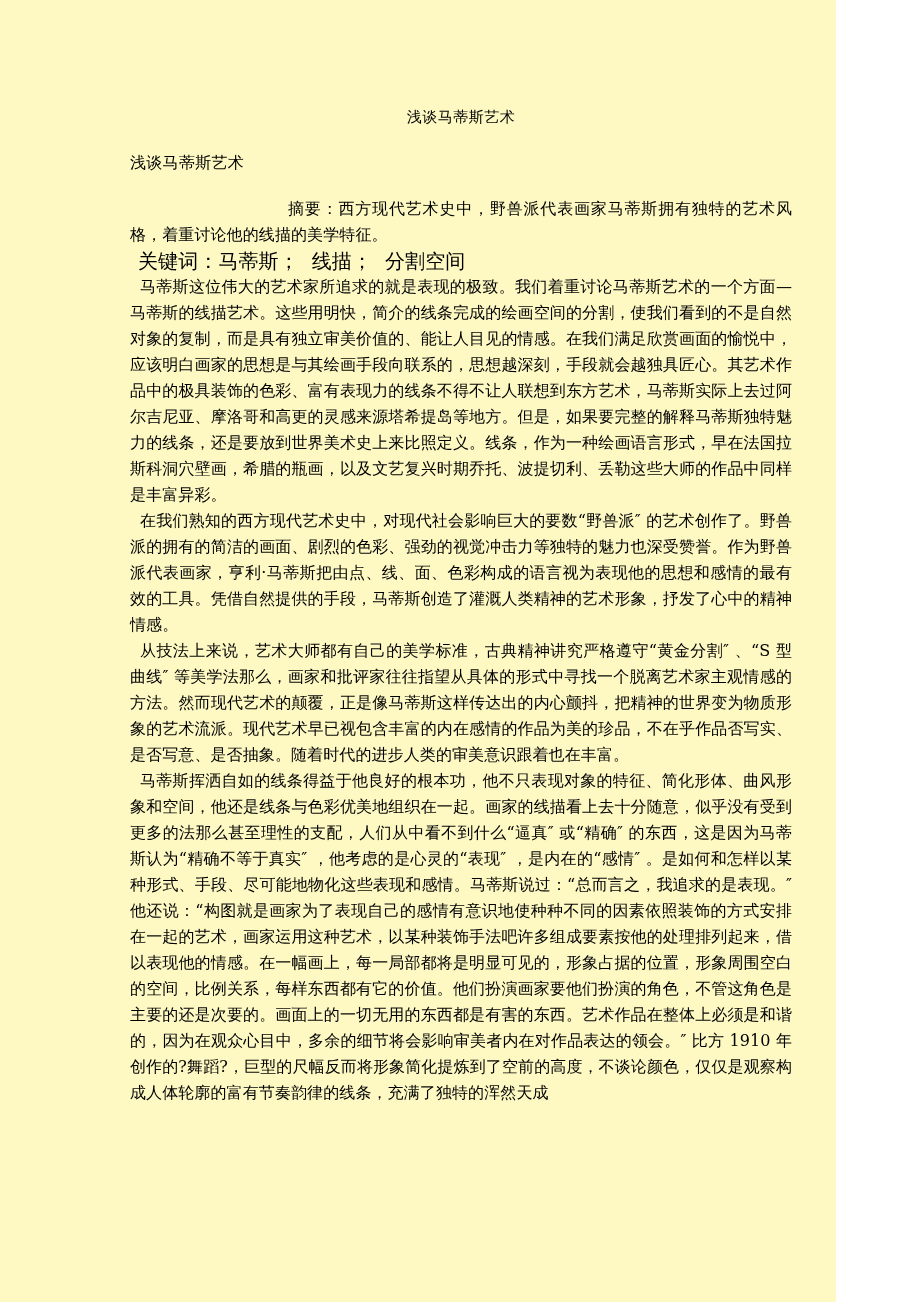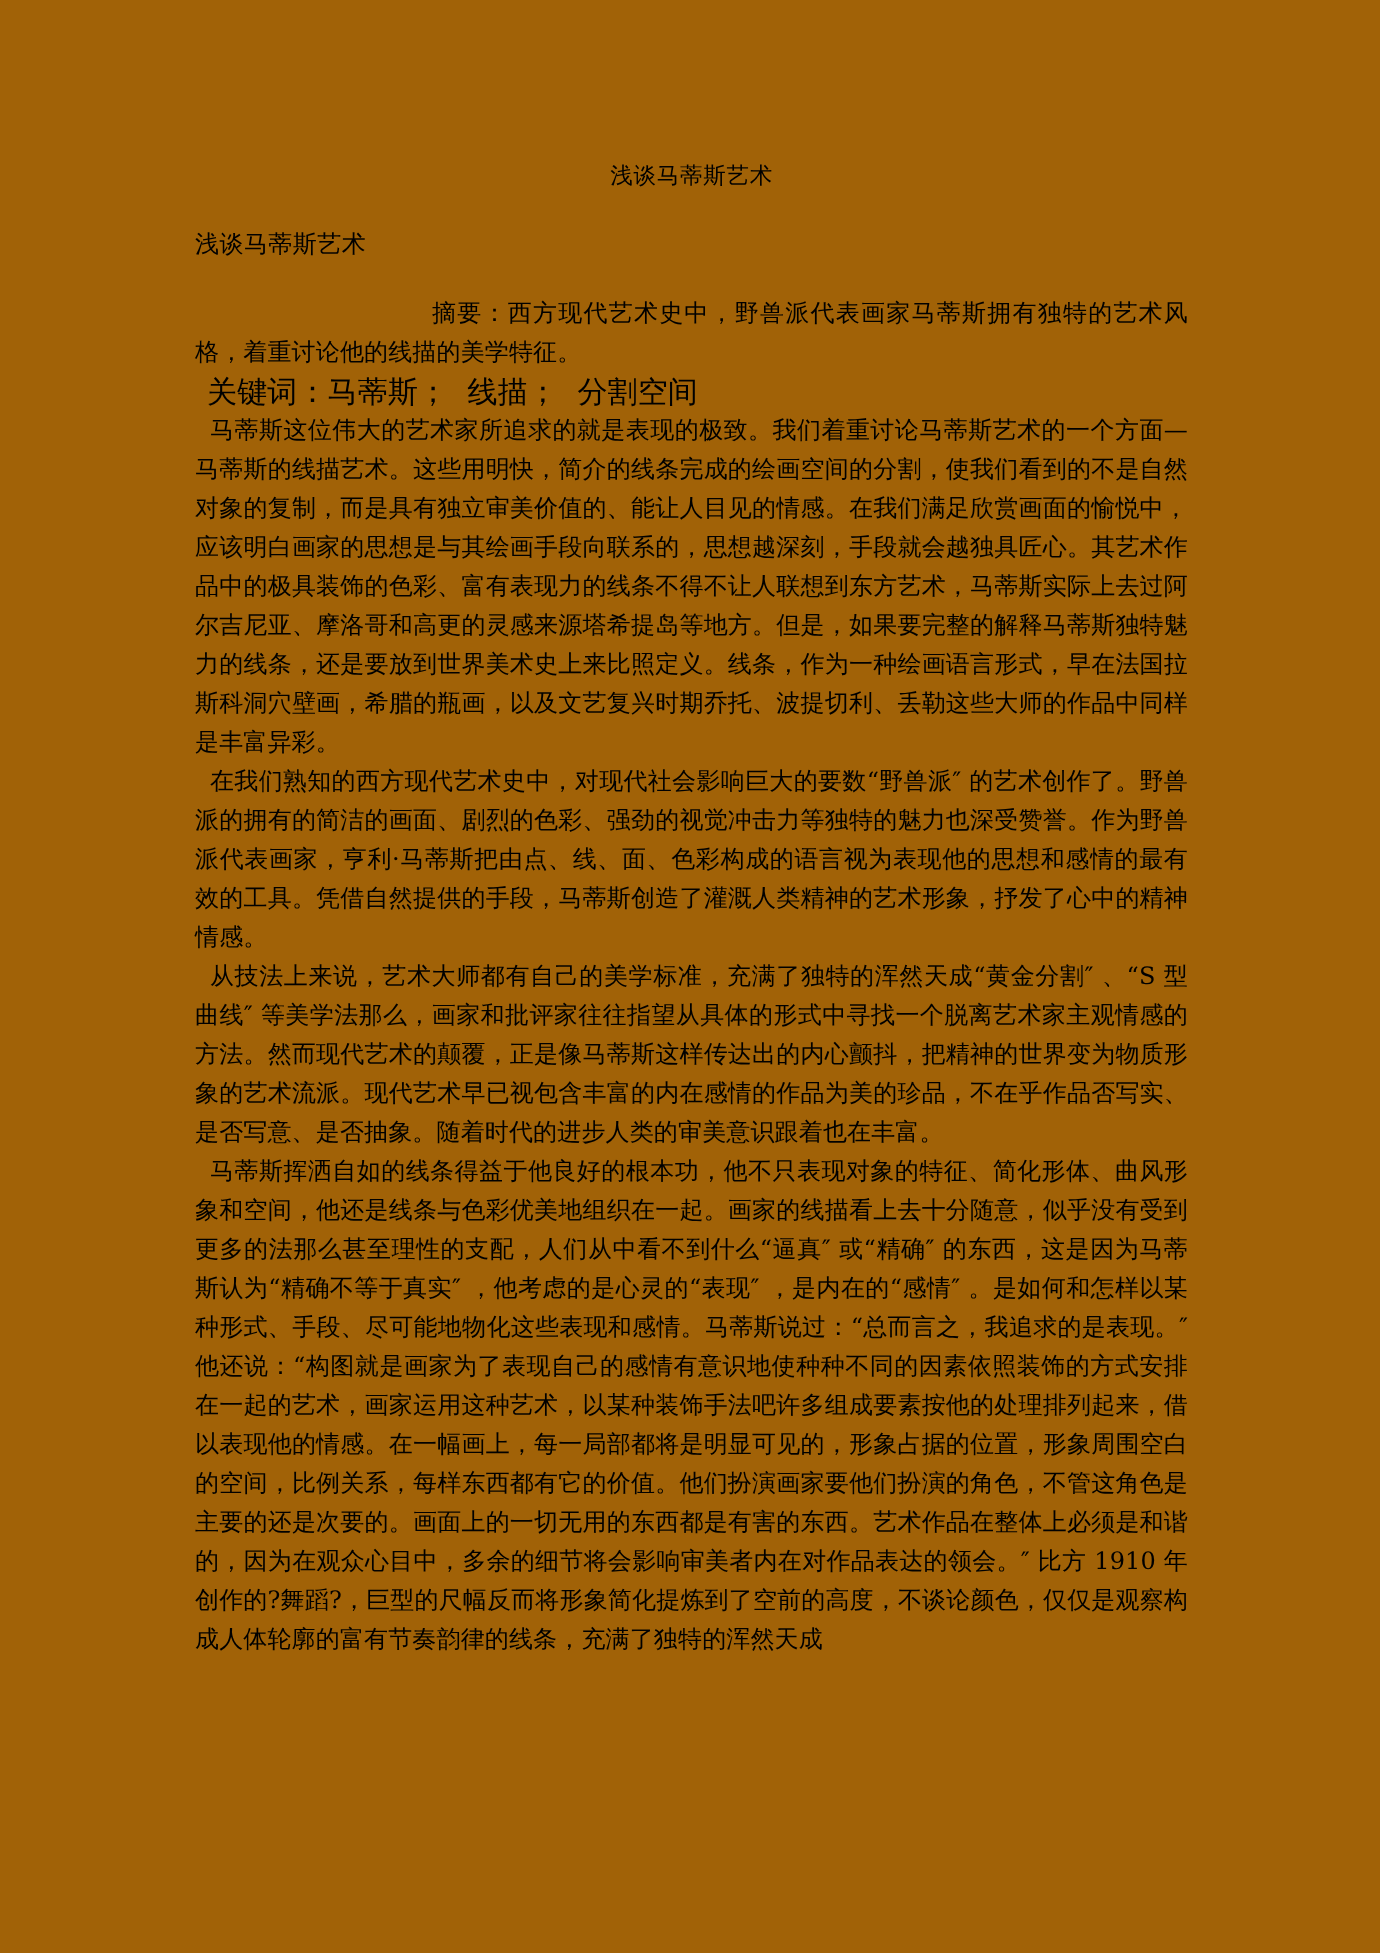--- a/index.html
+++ b/index.html
@@ -7,23 +7,23 @@
     margin: 0;
     padding: 0;
     background: #ffffff;
   }
   body {
     font-family: "DejaVu Serif", "Liberation Serif", serif;
     color: #000000;
   }
   .page {
     position: relative;
-    width: 920px;
+    width: 836px;
     height: 1302px;
-    background: #a16207;
+    background: #fef9c3;
     overflow: hidden;
     box-sizing: border-box;
   }
   .content {
     position: absolute;
     left: 130px;
     top: 104px;
     width: 662px;
   }
   .doc-title {
@@ -82,18 +82,18 @@
     <div class="spacer-sm"></div>
 
     <div class="abstract">摘要：西方现代艺术史中，野兽派代表画家马蒂斯拥有独特的艺术风格，着重讨论他的线描的美学特征。</div>
 
     <div class="keywords">关键词：马蒂斯；  线描；  分割空间</div>
 
     <div class="body-para">马蒂斯这位伟大的艺术家所追求的就是表现的极致。我们着重讨论马蒂斯艺术的一个方面—马蒂斯的线描艺术。这些用明快，简介的线条完成的绘画空间的分割，使我们看到的不是自然对象的复制，而是具有独立审美价值的、能让人目见的情感。在我们满足欣赏画面的愉悦中，应该明白画家的思想是与其绘画手段向联系的，思想越深刻，手段就会越独具匠心。其艺术作品中的极具装饰的色彩、富有表现力的线条不得不让人联想到东方艺术，马蒂斯实际上去过阿尔吉尼亚、摩洛哥和高更的灵感来源塔希提岛等地方。但是，如果要完整的解释马蒂斯独特魅力的线条，还是要放到世界美术史上来比照定义。线条，作为一种绘画语言形式，早在法国拉斯科洞穴壁画，希腊的瓶画，以及文艺复兴时期乔托、波提切利、丢勒这些大师的作品中同样是丰富异彩。</div>
 
     <div class="body-para">在我们熟知的西方现代艺术史中，对现代社会影响巨大的要数“野兽派″ 的艺术创作了。野兽派的拥有的简洁的画面、剧烈的色彩、强劲的视觉冲击力等独特的魅力也深受赞誉。作为野兽派代表画家，亨利·马蒂斯把由点、线、面、色彩构成的语言视为表现他的思想和感情的最有效的工具。凭借自然提供的手段，马蒂斯创造了灌溉人类精神的艺术形象，抒发了心中的精神情感。</div>
 
-    <div class="body-para">从技法上来说，艺术大师都有自己的美学标准，充满了独特的浑然天成“黄金分割″ 、“S 型曲线″ 等美学法那么，画家和批评家往往指望从具体的形式中寻找一个脱离艺术家主观情感的方法。然而现代艺术的颠覆，正是像马蒂斯这样传达出的内心颤抖，把精神的世界变为物质形象的艺术流派。现代艺术早已视包含丰富的内在感情的作品为美的珍品，不在乎作品否写实、是否写意、是否抽象。随着时代的进步人类的审美意识跟着也在丰富。</div>
+    <div class="body-para">从技法上来说，艺术大师都有自己的美学标准，古典精神讲究严格遵守“黄金分割″ 、“S 型曲线″ 等美学法那么，画家和批评家往往指望从具体的形式中寻找一个脱离艺术家主观情感的方法。然而现代艺术的颠覆，正是像马蒂斯这样传达出的内心颤抖，把精神的世界变为物质形象的艺术流派。现代艺术早已视包含丰富的内在感情的作品为美的珍品，不在乎作品否写实、是否写意、是否抽象。随着时代的进步人类的审美意识跟着也在丰富。</div>
 
     <div class="body-para">马蒂斯挥洒自如的线条得益于他良好的根本功，他不只表现对象的特征、简化形体、曲风形象和空间，他还是线条与色彩优美地组织在一起。画家的线描看上去十分随意，似乎没有受到更多的法那么甚至理性的支配，人们从中看不到什么“逼真″ 或“精确″ 的东西，这是因为马蒂斯认为“精确不等于真实″ ，他考虑的是心灵的“表现″ ，是内在的“感情″ 。是如何和怎样以某种形式、手段、尽可能地物化这些表现和感情。马蒂斯说过：“总而言之，我追求的是表现。″ 他还说：“构图就是画家为了表现自己的感情有意识地使种种不同的因素依照装饰的方式安排在一起的艺术，画家运用这种艺术，以某种装饰手法吧许多组成要素按他的处理排列起来，借以表现他的情感。在一幅画上，每一局部都将是明显可见的，形象占据的位置，形象周围空白的空间，比例关系，每样东西都有它的价值。他们扮演画家要他们扮演的角色，不管这角色是主要的还是次要的。画面上的一切无用的东西都是有害的东西。艺术作品在整体上必须是和谐的，因为在观众心目中，多余的细节将会影响审美者内在对作品表达的领会。″ 比方 1910 年创作的?舞蹈?，巨型的尺幅反而将形象简化提炼到了空前的高度，不谈论颜色，仅仅是观察构成人体轮廓的富有节奏韵律的线条，充满了独特的浑然天成</div>
 
   </div>
 </div>
 
 </body></html>

